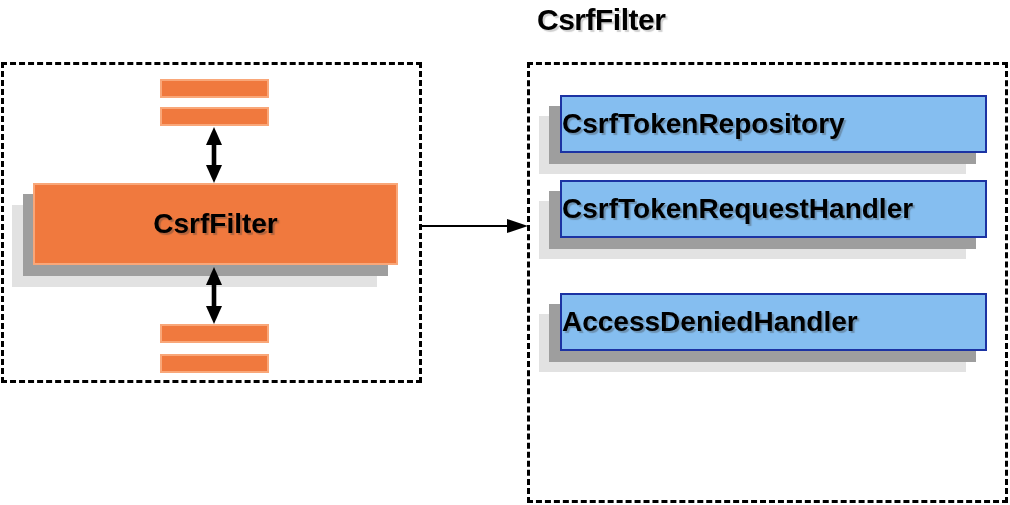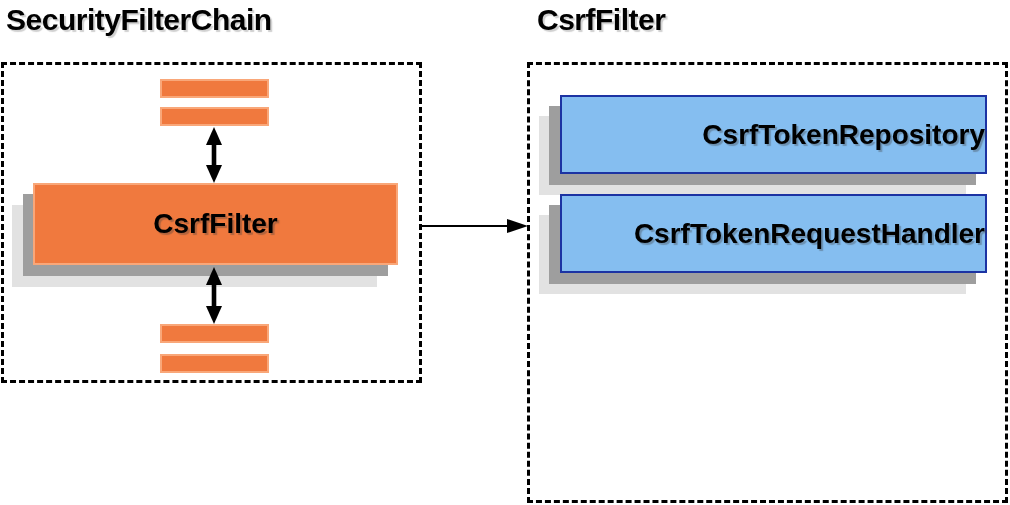--- a/index.html
+++ b/index.html
@@ -68,49 +68,48 @@
     font-size: 28px;
     font-weight: bold;
     color: #000000;
     text-shadow: 2px 2px 1px rgba(60,60,60,0.35);
     white-space: nowrap;
   }
   .blue-node {
     position: absolute;
     left: 560px;
     width: 427px;
-    height: 79px;
+    height: 58px;
     background: #85BEF0;
     border: 2px solid #1C33A3;
     box-sizing: border-box;
     box-shadow: -11px 11px 0 0 #9E9E9E, -21px 21px 0 0 #E2E2E2;
     display: flex;
     align-items: center;
-    justify-content: flex-end;
+    justify-content: flex-start;
   }
   .blue1 { top: 95px;  }
-  .blue2 { top: 194px; }
+  .blue2 { top: 180px; }
   .blue3 { top: 293px; }
   .blue4 { top: 393px; }
 
   .arrows {
     position: absolute;
     left: 0;
     top: 0;
     width: 1010px;
     height: 505px;
     pointer-events: none;
   }
 </style>
 </head>
 <body>
 
 <div class="canvas">
 
-  <div class="title left-title">SecurityFilterChain</div>
 
   <div class="dashed-box left-dashed"></div>
 
   <div class="bar bar1"></div>
   <div class="bar bar2"></div>
 
   <div class="orange-node">
     <span class="node-label">CsrfFilter</span>
   </div>
 
@@ -122,20 +121,23 @@
   <div class="dashed-box right-dashed"></div>
 
   <div class="blue-node blue1">
     <span class="node-label">CsrfTokenRepository</span>
   </div>
 
   <div class="blue-node blue2">
     <span class="node-label">CsrfTokenRequestHandler</span>
   </div>
 
+  <div class="blue-node blue3">
+    <span class="node-label">AccessDeniedHandler</span>
+  </div>
 
 
   <svg class="arrows" viewBox="0 0 1010 505" xmlns="http://www.w3.org/2000/svg">
 
     <g>
       <line x1="214" y1="141" x2="214" y2="169" stroke="#000000" stroke-width="4.6"></line>
       <polygon points="214,127 206,145 222,145" fill="#000000"></polygon>
       <polygon points="214,183 206,165 222,165" fill="#000000"></polygon>
     </g>
 

